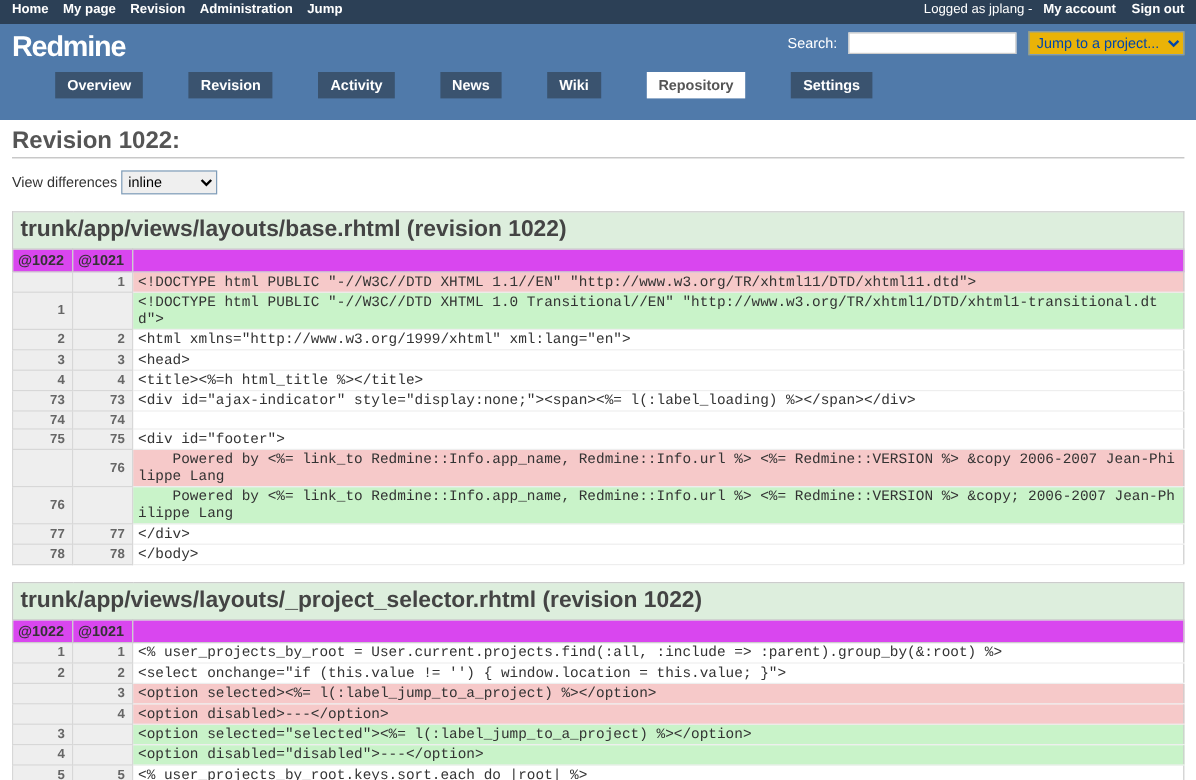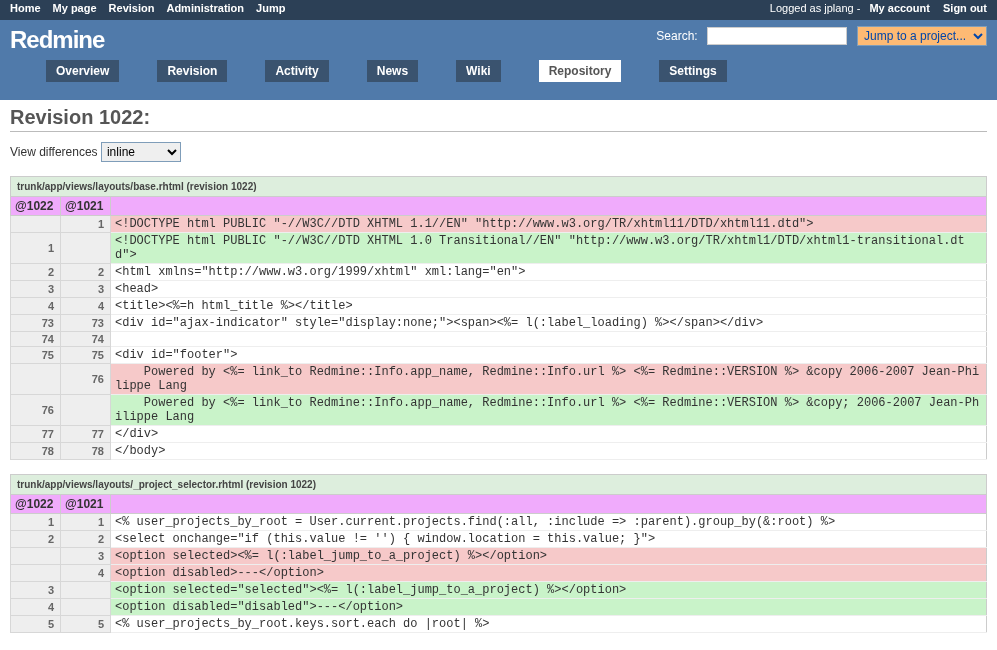--- a/index.html
+++ b/index.html
@@ -9,40 +9,40 @@
 #top-menu ul { list-style: none; display: flex; }
 #top-menu li { margin-right: 4px; }
 #top-menu a { color: #fff; text-decoration: none; padding: 2px 4px; font-weight: bold; }
 #top-menu .right { float: right; }
 
 #header { background: #507aaa; color: #fff; padding: 6px 10px 18px 10px; min-height: 54px; position: relative;}
 #header h1 { font-family: "Trebuchet MS", sans-serif; font-size: 24px; font-weight: bold; letter-spacing: -1px; margin-left: 0; }
 #quick-search { float: right; color: #fff; font-size: 12px; }
 #quick-search label { color: #fff; margin-right: 6px;}
 #quick-search input[type="text"] { width: 140px; border: 1px solid #ccc; font-size: 12px; padding: 1px 2px; }
-#quick-search select { font-size: 12px; border: 1px solid #7f9db9; background: #fdba74; color: #0046aa; padding: 1px 2px; width: 130px; }
+#quick-search select { font-size: 12px; border: 1px solid #7f9db9; background: #eab308; color: #0046aa; padding: 1px 2px; width: 130px; }
 
 #main-menu { margin-top: 6px; }
 #main-menu ul { list-style: none; display: flex; }
 #main-menu li { margin-right: 2px; margin-left: 36px; }
 #main-menu a { display: block; background: #fff; color: #555; padding: 4px 10px; text-decoration: none; font-size: 12px; font-weight: bold; border-bottom: 0; }
 #main-menu a.selected, #main-menu a:hover { background: #fff; color: #333; }
 #main-menu a { background: #2c4056; color: #fff;}
 #main-menu a.selected { background: #fff; color: #555;}
 #main-menu li a { background:#3a536f; color:#fff;}
 #main-menu li.selected a{ background:#fff;color:#555;}
 
 #content { padding: 6px 10px; }
 h2.title { font-family: "Trebuchet MS", sans-serif; font-size: 20px; color: #555; border-bottom: 1px solid #bbb; padding-bottom: 2px; margin-bottom: 10px; font-weight: bold;}
 .view-diff { margin: 8px 0 14px 0; font-size: 12px; }
 .view-diff select { border: 1px solid #7f9db9; font-size: 12px; width: 80px; padding: 1px;}
 
 table.filecontent { border-collapse: collapse; width: 100%; margin-bottom: 14px; border: 1px solid #ccc; }
-table.filecontent th.filename { background: #ded; text-align: left; padding: 4px 6px; font-size: 10px; color: #444; border: 1px solid #ccc; font-family: "Trebuchet MS", sans-serif; font-weight: bold;}
-table.filecontent thead th.rev { background: #f0abfc; text-align: left; padding: 2px 4px; font-weight: bold; border: 1px solid #ccc; font-family: Verdana,sans-serif; font-size: 12px;}
+table.filecontent th.filename { background: #ded; text-align: left; padding: 4px 6px; font-size: 19px; color: #444; border: 1px solid #ccc; font-family: "Trebuchet MS", sans-serif; font-weight: bold;}
+table.filecontent thead th.rev { background: #d946ef; text-align: left; padding: 2px 4px; font-weight: bold; border: 1px solid #ccc; font-family: Verdana,sans-serif; font-size: 12px;}
 table.filecontent td.line-num { width: 46px; text-align: right; background: #eee; border: 1px solid #d7d7d7; color: #666; padding: 1px 6px 1px 0; font-family: Verdana,sans-serif; font-size: 11px; font-weight: bold;}
 table.filecontent td.line-code { font-family: "Courier New", monospace; font-size: 12px; padding: 1px 4px; border-bottom: 1px solid #eee; color: #333; white-space: pre-wrap; word-break: break-all;}
 tr.diff-out td.line-code { background: #fdd; }
 tr.diff-in td.line-code { background: #dfd; }
 tr td.line-code { background:#fff;}
 tr.diff-out td.line-code{background:#f7c3c3;}
 tr.diff-in td.line-code{background:#c6f0c6;}
 tr.diff-out td.line-code{background:#fbd5d5;}
 tr.diff-in td.line-code{background:#d4f7d4;}
 tr.diff-out td.line-code{background:#f6c9c9;}

